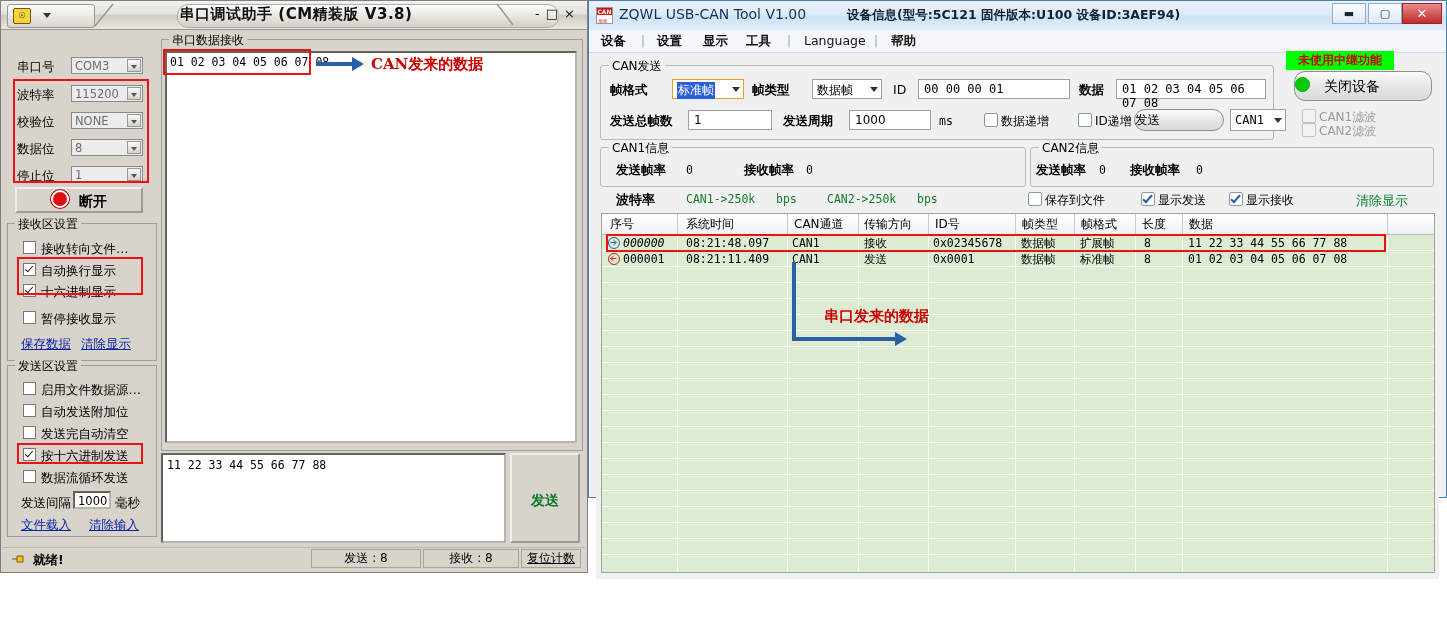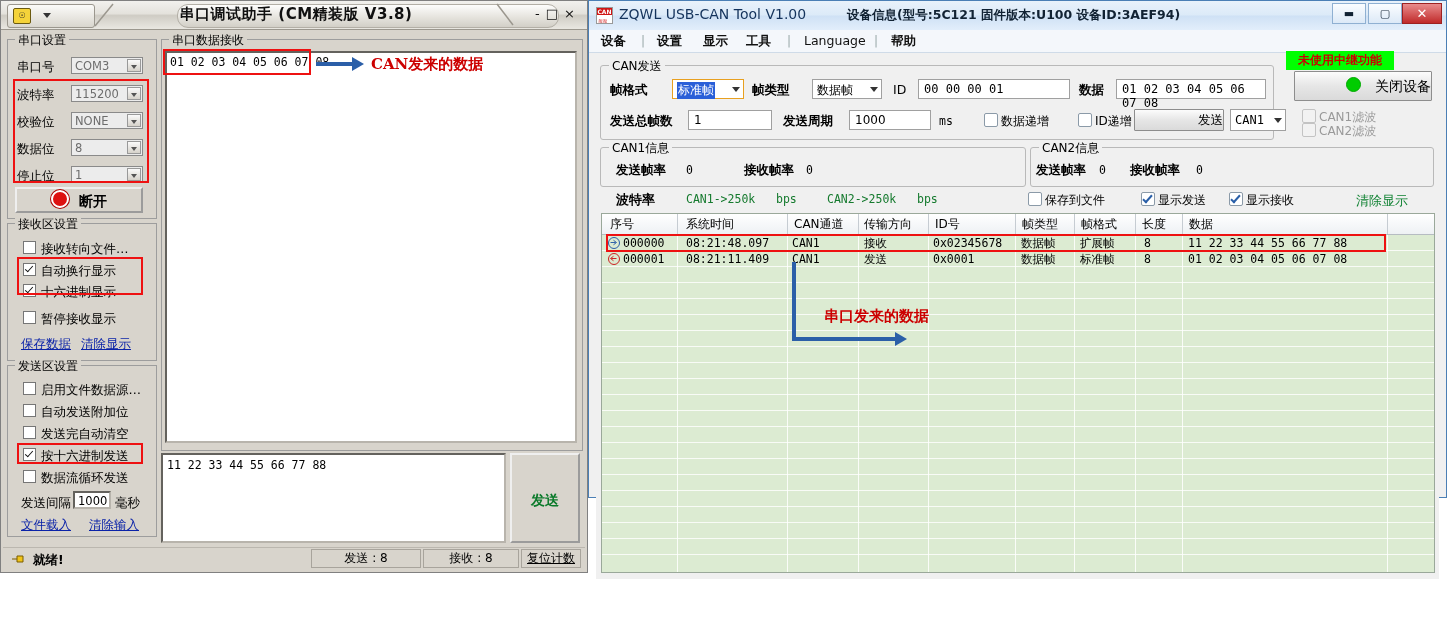--- a/index.html
+++ b/index.html
@@ -96,23 +96,23 @@
        border-left:4px solid transparent;border-right:4px solid transparent;border-top:5px solid #333;}
   .chk2{position:absolute;font-size:12px;white-space:nowrap;color:#000;}
   .chk2 .box{display:inline-block;width:12px;height:12px;border:1px solid #8b9aa8;background:#fff;
        vertical-align:-2px;margin-right:3px;position:relative;border-radius:2px;}
   .chk2.on .box{background:#fff;}
   .chk2.on .box:after{content:"";position:absolute;left:3px;top:0px;width:3px;height:8px;
        border:solid #2a5fa8;border-width:0 2px 2px 0;transform:rotate(42deg);}
   .chk2.dis{color:#999;}
   .chk2.dis .box{border-color:#c3c3c3;background:#f2f2f2;}
 
-  .btn2{position:absolute;border:1px solid #8d8d8d;border-radius:1px;
+  .btn2{position:absolute;border:1px solid #8d8d8d;border-radius:11px;
        background:linear-gradient(to bottom,#fcfcfc,#e6e6e6 50%,#dadada);
-       box-sizing:border-box;text-align:right;font-size:12.5px;color:#000;}
+       box-sizing:border-box;text-align:left;font-size:12.5px;color:#000;}
 
   
   #can-table{position:absolute;left:5px;top:158px;width:834px;height:360px;
        background:#dcebd2;border:1px solid #9aa89a;box-sizing:border-box;overflow:hidden;}
   #thead{position:absolute;left:0;top:0;width:832px;height:20px;
        background:linear-gradient(to bottom,#ffffff,#eef1f4);border-bottom:1px solid #b6bcc2;}
   #thead .th{position:absolute;top:2px;font-size:12px;color:#000;white-space:nowrap;}
   #thead .vs{position:absolute;top:0;width:1px;height:20px;background:#c6ccd2;}
   .trow{position:absolute;left:0;width:832px;height:16px;}
   .trow .td{position:absolute;top:1px;font-size:11.5px;white-space:nowrap;}
@@ -141,23 +141,20 @@
     <div class="tb-pill"></div>
     <div id="serial-title">串口调试助手 (CM精装版 V3.8)</div>
     <svg class="tb-diag" viewBox="0 0 26 24">
       <path d="M2,1 L18,22" stroke="#9b978e" stroke-width="1.5" fill="none"></path>
     </svg>
     <div class="tb-btns">
       <span>-</span><span>□</span><span>×</span>
     </div>
   </div>
 
-  <div class="grp" style="left:6px;top:38px;width:148px;height:178px;">
-    <span class="cap">串口设置</span>
-  </div>
   <div class="lbl" style="left:16px;top:58px;">串口号</div>
   <div class="combo" style="left:70px;top:56px;width:72px;">
     <span class="val">COM3</span>
     <span class="arrow"></span>
   </div>
   <div class="lbl" style="left:16px;top:86px;">波特率</div>
   <div class="combo" style="left:70px;top:84px;width:72px;">
     <span class="val">115200</span>
     <span class="arrow"></span>
   </div>
@@ -433,21 +430,21 @@
           <div class="vs" style="left:580px;"></div>
         <div class="vs" style="left:785px;"></div>
       </div>
 
       <div class="trow" style="top:21px;">
         <div class="dirico" style="left:6px;top:2px;border:1.5px solid #2b5fa8;">
           <svg viewBox="0 0 12 12" width="9" height="9" style="position:absolute;left:0px;top:0px;">
               <path d="M2,6 L9,6 M6,3 L10,6 L6,9" stroke="#2b5fa8" stroke-width="1.3" fill="none"></path>
             </svg>
         </div>
-        <div class="td mono" style="left:21px;">000000</div>
+        <div class="td mono" style="left:21px;font-style:italic;">000000</div>
         <div class="td mono" style="left:84px;">08:21:48.097</div>
         <div class="td mono" style="left:190px;">CAN1</div>
         <div class="td" style="left:262px;">接收</div>
         <div class="td mono" style="left:331px;">0x02345678</div>
         <div class="td" style="left:419px;">数据帧</div>
         <div class="td" style="left:478px;">扩展帧</div>
         <div class="td mono" style="left:542px;">8</div>
         <div class="td mono" style="left:586px;">11 22 33 44 55 66 77 88</div>
       </div>
 

